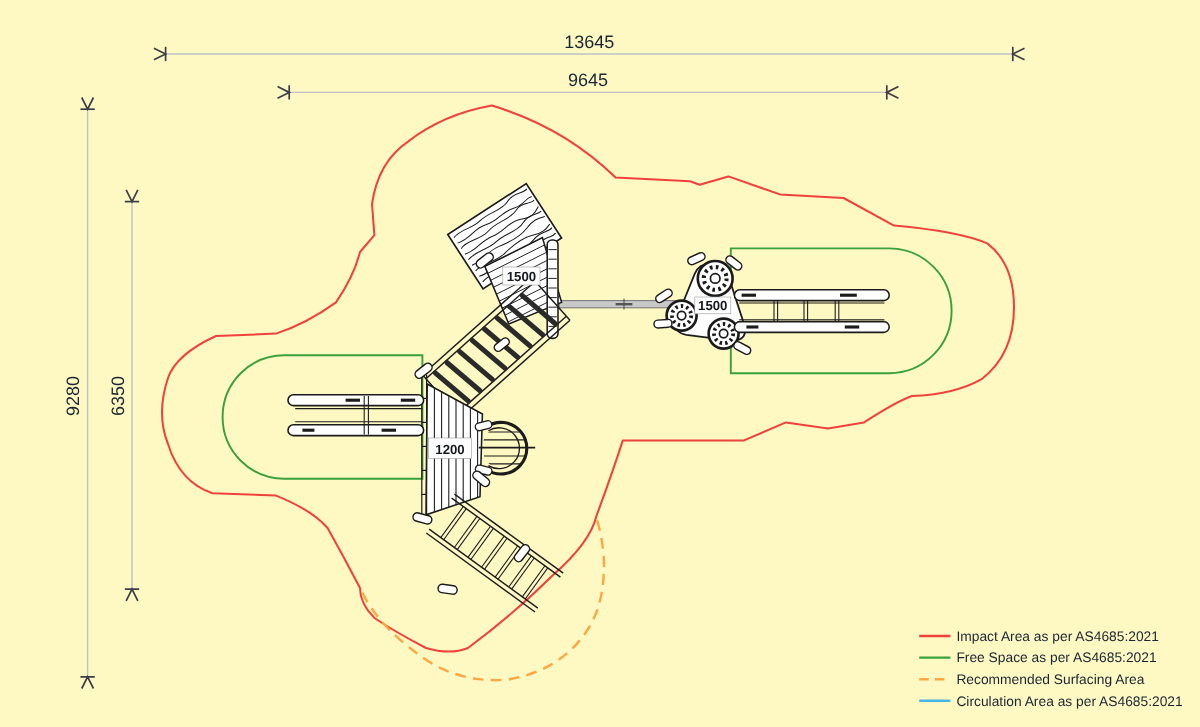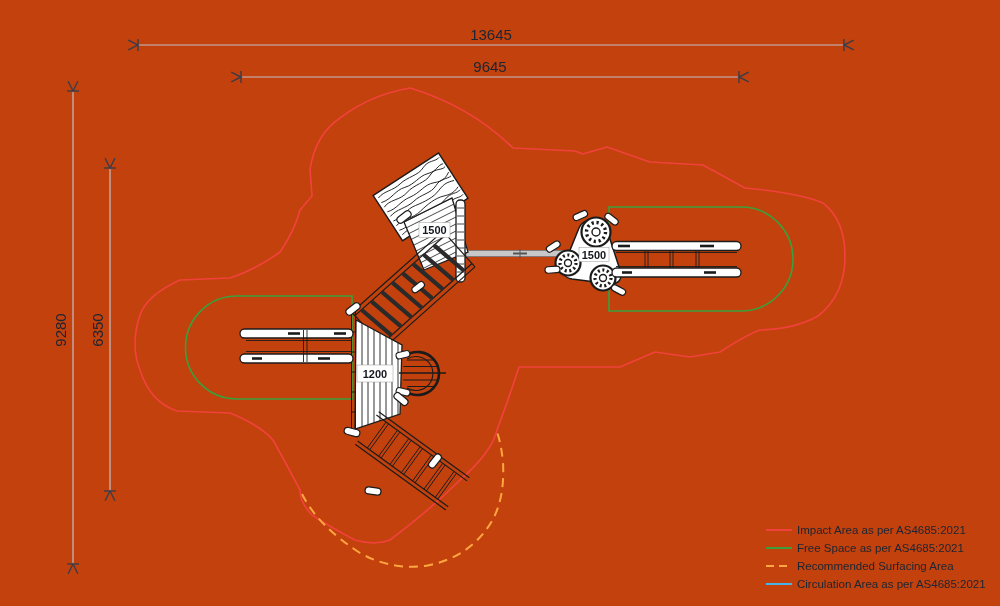--- a/index.html
+++ b/index.html
@@ -1,16 +1,16 @@
 <!DOCTYPE html>
 <html><head>
 <meta charset="utf-8">
 <style>
   html,body{margin:0;padding:0;background:#ffffff;}
-  .page{position:relative;width:1000px;height:606px;background:#c2410c;overflow:hidden;
+  .page{position:relative;width:1000px;height:606px;background:#fef9c3;overflow:hidden;
         font-family:"Liberation Sans", sans-serif;}
   svg{position:absolute;left:0;top:0;}
   text{font-family:"Liberation Sans", sans-serif;}
   .dimtext{font-size:15px;fill:#1c2533;}
   .lbl{font-size:11px;font-weight:700;fill:#14181f;}
   .legendtext{font-size:11.5px;fill:#1c2533;}
   .blk{stroke:#1b1b1b;fill:none;}
 </style>
 </head>
 <body>

